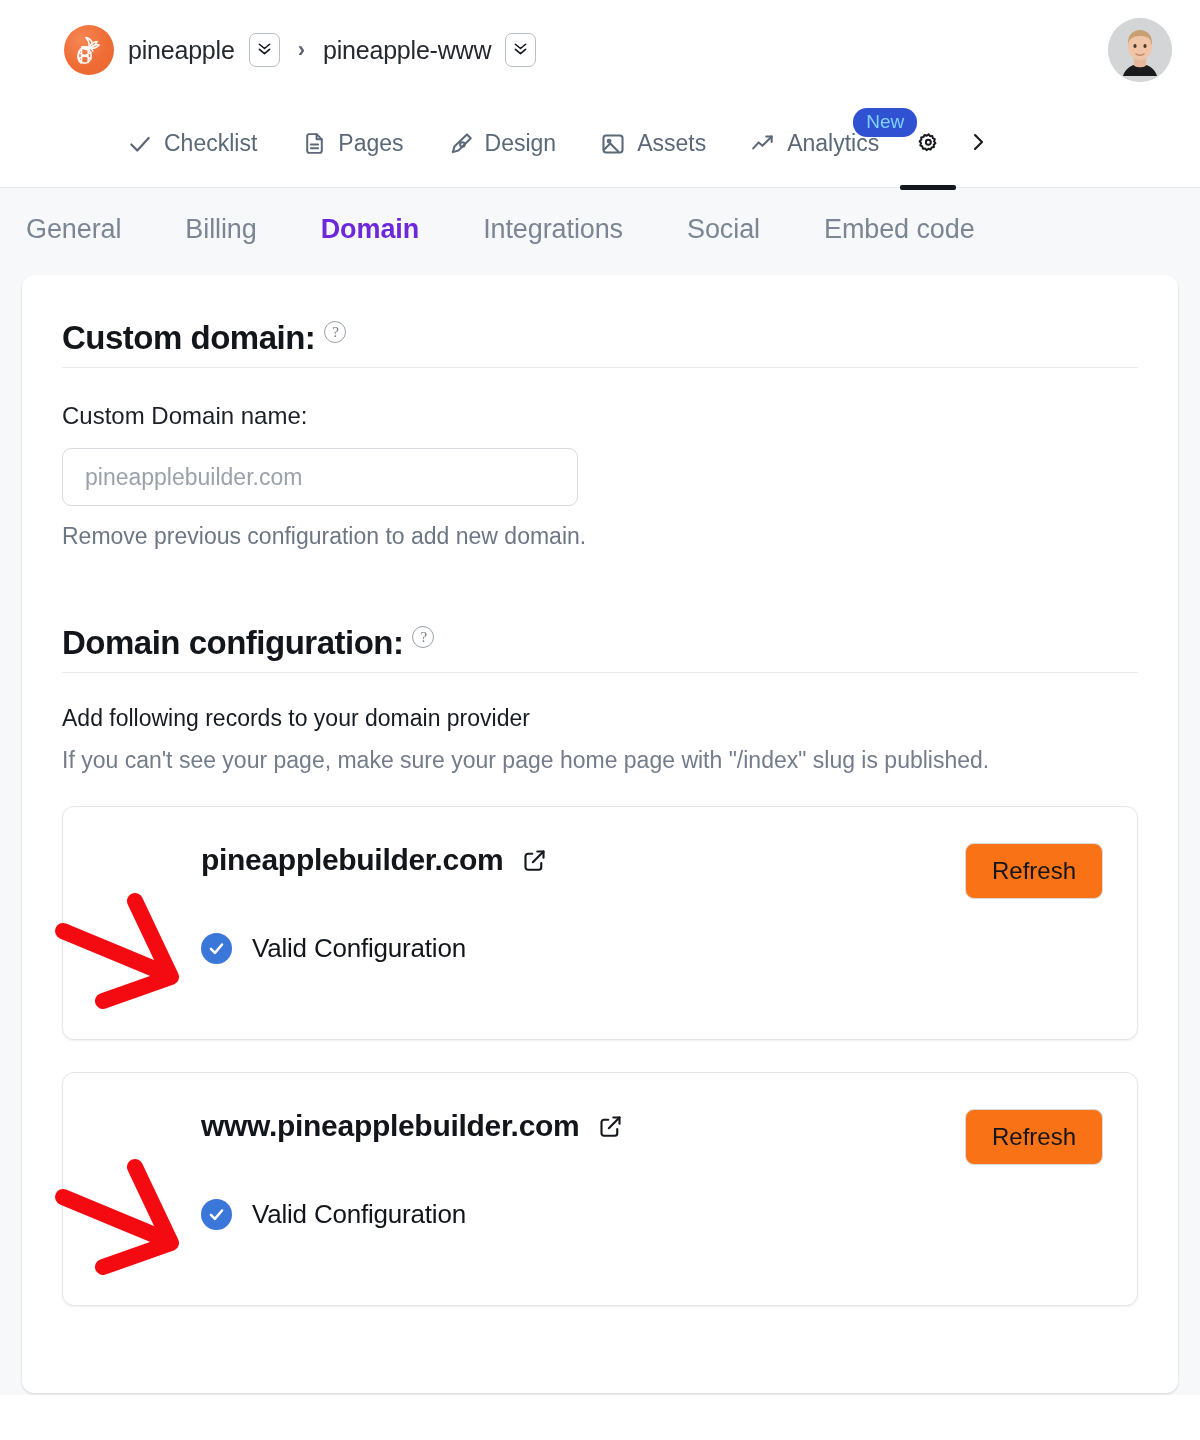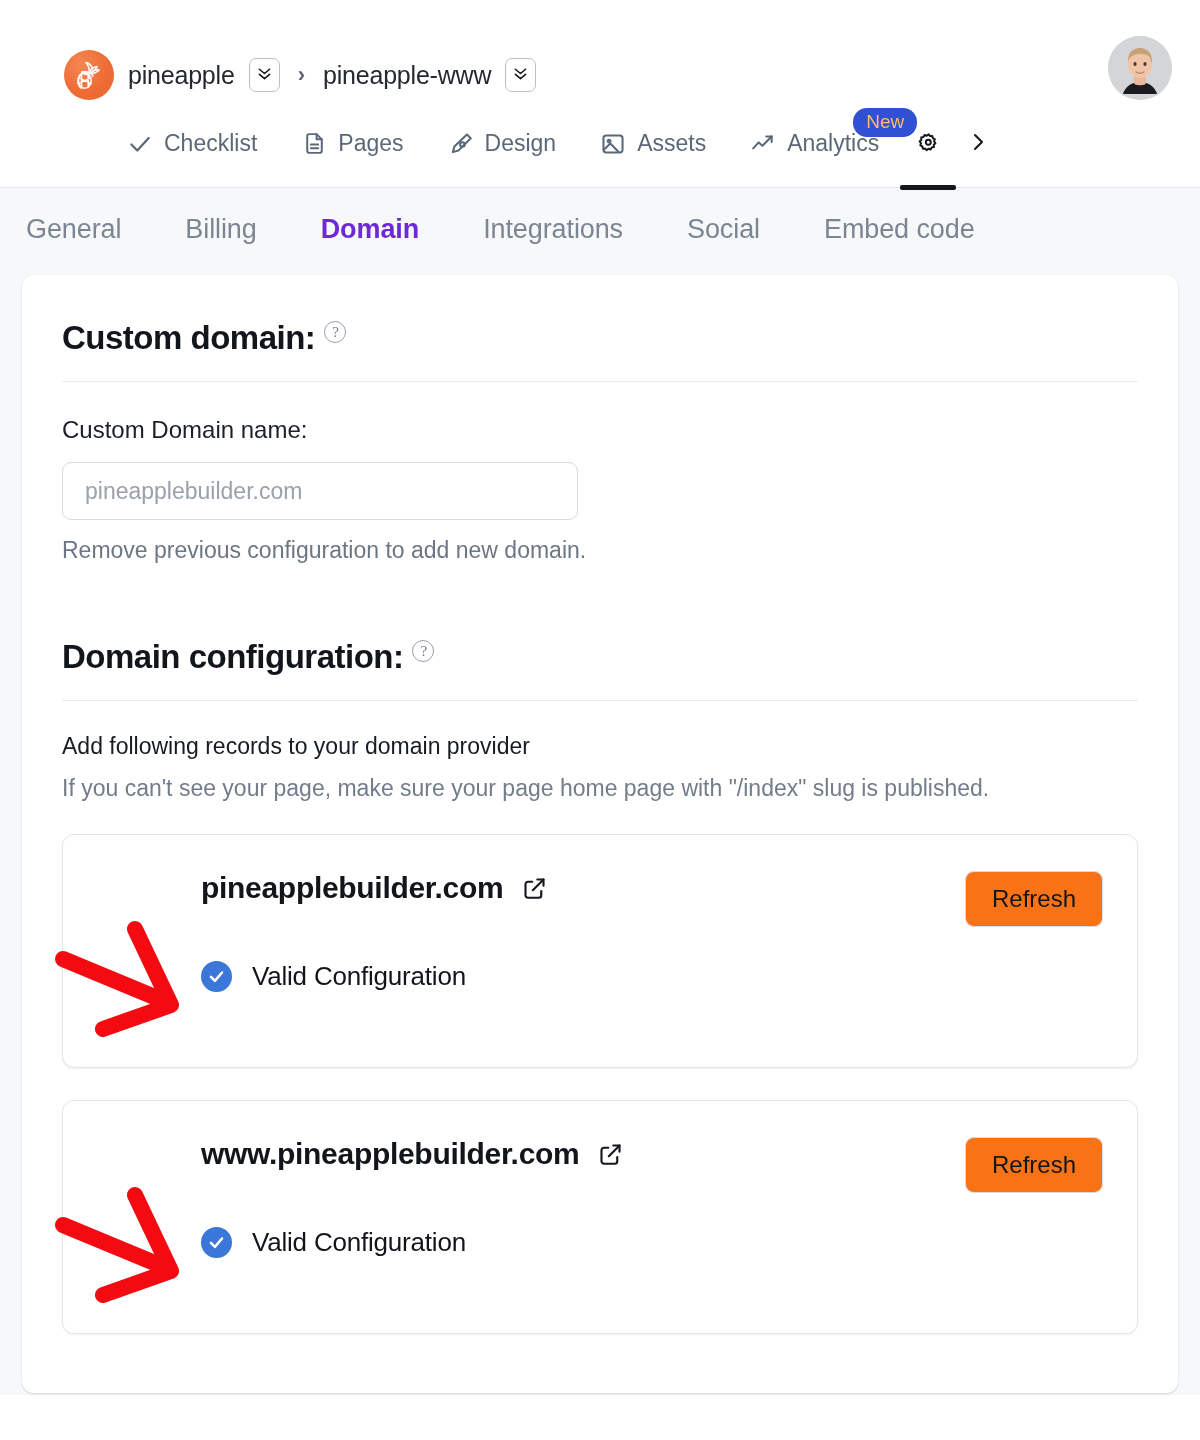--- a/index.html
+++ b/index.html
@@ -9,21 +9,21 @@
     background: #ffffff;
     font-family: "Liberation Sans", sans-serif;
     -webkit-font-smoothing: antialiased;
   }
   .app { position: relative; width: 1200px; height: 1440px; overflow: hidden; background:#fff; }
 
   
   .topbar {
     height: 100px;
     display: flex;
-    align-items: flex-end;
+    align-items: center;
     padding: 0 28px 0 64px;
     background: #fff;
   }
   .breadcrumb { display: flex; align-items: center; gap: 14px; }
   .brand-logo {
     width: 50px; height: 50px; border-radius: 50%;
     background: radial-gradient(circle at 35% 30%, #f58654 0%, #ef6c35 55%, #e8692f 100%);
     display: flex; align-items: center; justify-content: center;
     flex: none;
   }
@@ -82,21 +82,21 @@
     left: 50%; transform: translateX(-50%);
     bottom: -2px;
     width: 56px; height: 5px;
     background: #14181d;
     border-radius: 2px;
   }
   .badge-new {
     position: absolute;
     top: 8px; right: -16px;
     background: #3151d3;
-    color: #fdba74;
+    color: #7dd3fc;
     font-size: 19px;
     padding: 3px 13px 5px;
     border-radius: 14px;
     line-height: 1.15;
     white-space: nowrap;
   }
   .nav-caret {
     margin-left: 6px;
     color: #14181d;
     display: flex; align-items: center; justify-content: center;
@@ -132,21 +132,21 @@
     padding: 44px 40px 40px 40px;
     min-height: 1118px;
   }
 
   .section-title {
     display: flex; align-items: flex-start; gap: 9px;
     font-size: 33px;
     font-weight: 700;
     color: #12161b;
     letter-spacing: -0.5px;
-    padding-bottom: 24px;
+    padding-bottom: 10px;
     border-bottom: 1.5px solid #e9ebee;
   }
   .help-icon {
     margin-top: 2px;
     width: 22px; height: 22px;
     border: 1.6px solid #9aa1ab;
     border-radius: 50%;
     color: #767d87;
     font-size: 15px;
     font-weight: 400;

